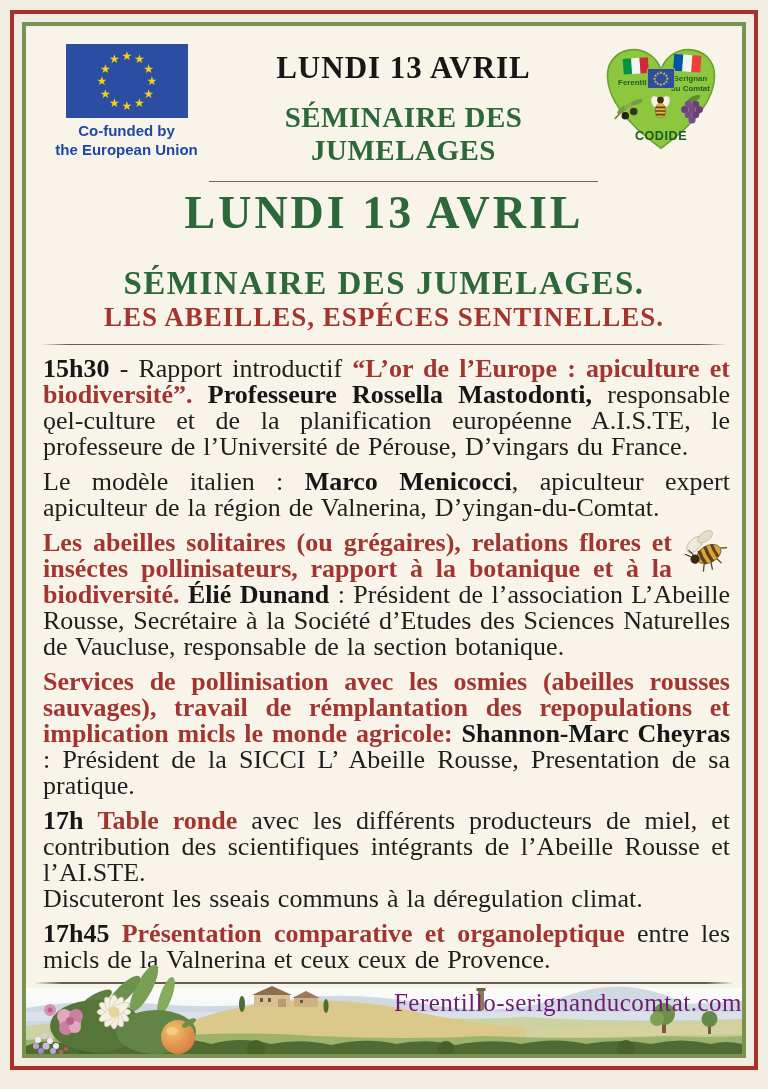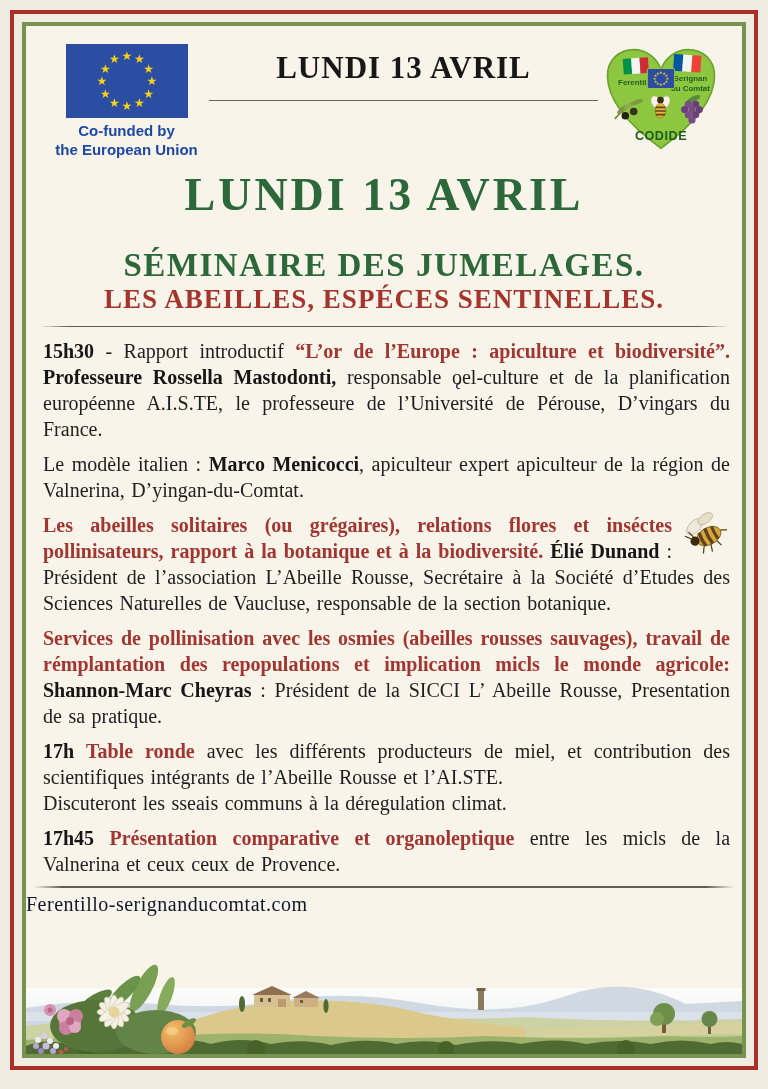--- a/index.html
+++ b/index.html
@@ -37,28 +37,28 @@
   .main-titles{text-align:center;margin-top:6px;}
   .title-date{font-size:46px;font-weight:bold;color:var(--title-green,#2c683a);letter-spacing:3px;line-height:1.1;}
   .title-seminar{font-size:33px;font-weight:bold;color:var(--title-green,#2c683a);letter-spacing:1.5px;margin-top:26px;}
   .title-subject{font-size:27px;font-weight:bold;color:var(--title-red,#a5342c);letter-spacing:1px;}
   .rule{
     height:1.5px;margin:11px 14px 0;
     background:linear-gradient(90deg,rgba(80,76,66,0),rgba(80,76,66,.9) 4%,rgba(80,76,66,.9) 96%,rgba(80,76,66,0));
   }
   
   .body-text{padding:11px 12px 0 17px;}
-  .body-text p{font-size:20px;line-height:26px;margin:0 0 9px;text-align:justify;word-spacing:1.5px;}
+  .body-text p{font-size:26px;line-height:26px;margin:0 0 9px;text-align:justify;word-spacing:1.5px;}
   .seg-n{color:#1e1e1e;}
   .seg-b{color:#161616;font-weight:bold;}
   .seg-rb{color:var(--body-red,#a23530);font-weight:bold;}
   .bee-float{float:right;margin:-2px -2px 2px 8px;}
   
   .footer-rule{margin:2px 8px 0;}
-  .website{text-align:left;font-size:20px;color:#0f172a;margin-top:5px;letter-spacing:.5px;position:relative;z-index:2;}
+  .website{text-align:right;font-size:25px;color:#701a75;margin-top:5px;letter-spacing:.5px;position:relative;z-index:2;}
   .landscape{position:absolute;left:0;right:0;bottom:0;width:100%;height:90px;display:block;z-index:1;}
 </style>
 </head>
 <body>
 
 <div class="page">
   <div class="red-frame"></div>
   <div class="green-frame">
 
     <div class="header">
@@ -81,20 +81,21 @@
             </g>
         </svg>
         <div class="eu-caption">
           <div>Co-funded by</div>
           <div>the European Union</div>
         </div>
       </div>
 
       <div class="header-center">
         <div class="header-title1">LUNDI 13 AVRIL</div>
+        <div class="header-title2">SÉMINAIRE DES JUMELAGES</div>
       </div>
 
       <div class="header-right">
         <svg width="126" height="120" viewBox="0 0 120 112">
           <path class="heart-shape" d="M60 102 C28 79 9 56 9 33 C9 17 21 8 34 8 C46 8 56 16 60 27 C64 16 74 8 86 8 C99 8 111 17 111 33 C111 56 92 79 60 102 Z"></path>
 
           <g transform="rotate(-4 36 23)">
             <rect x="24" y="16" width="8" height="15" fill="#009246"></rect>
             <rect x="32" y="16" width="8" height="15" fill="#f4f4f4"></rect>
             <rect x="40" y="16" width="8" height="15" fill="#ce2b37"></rect>

